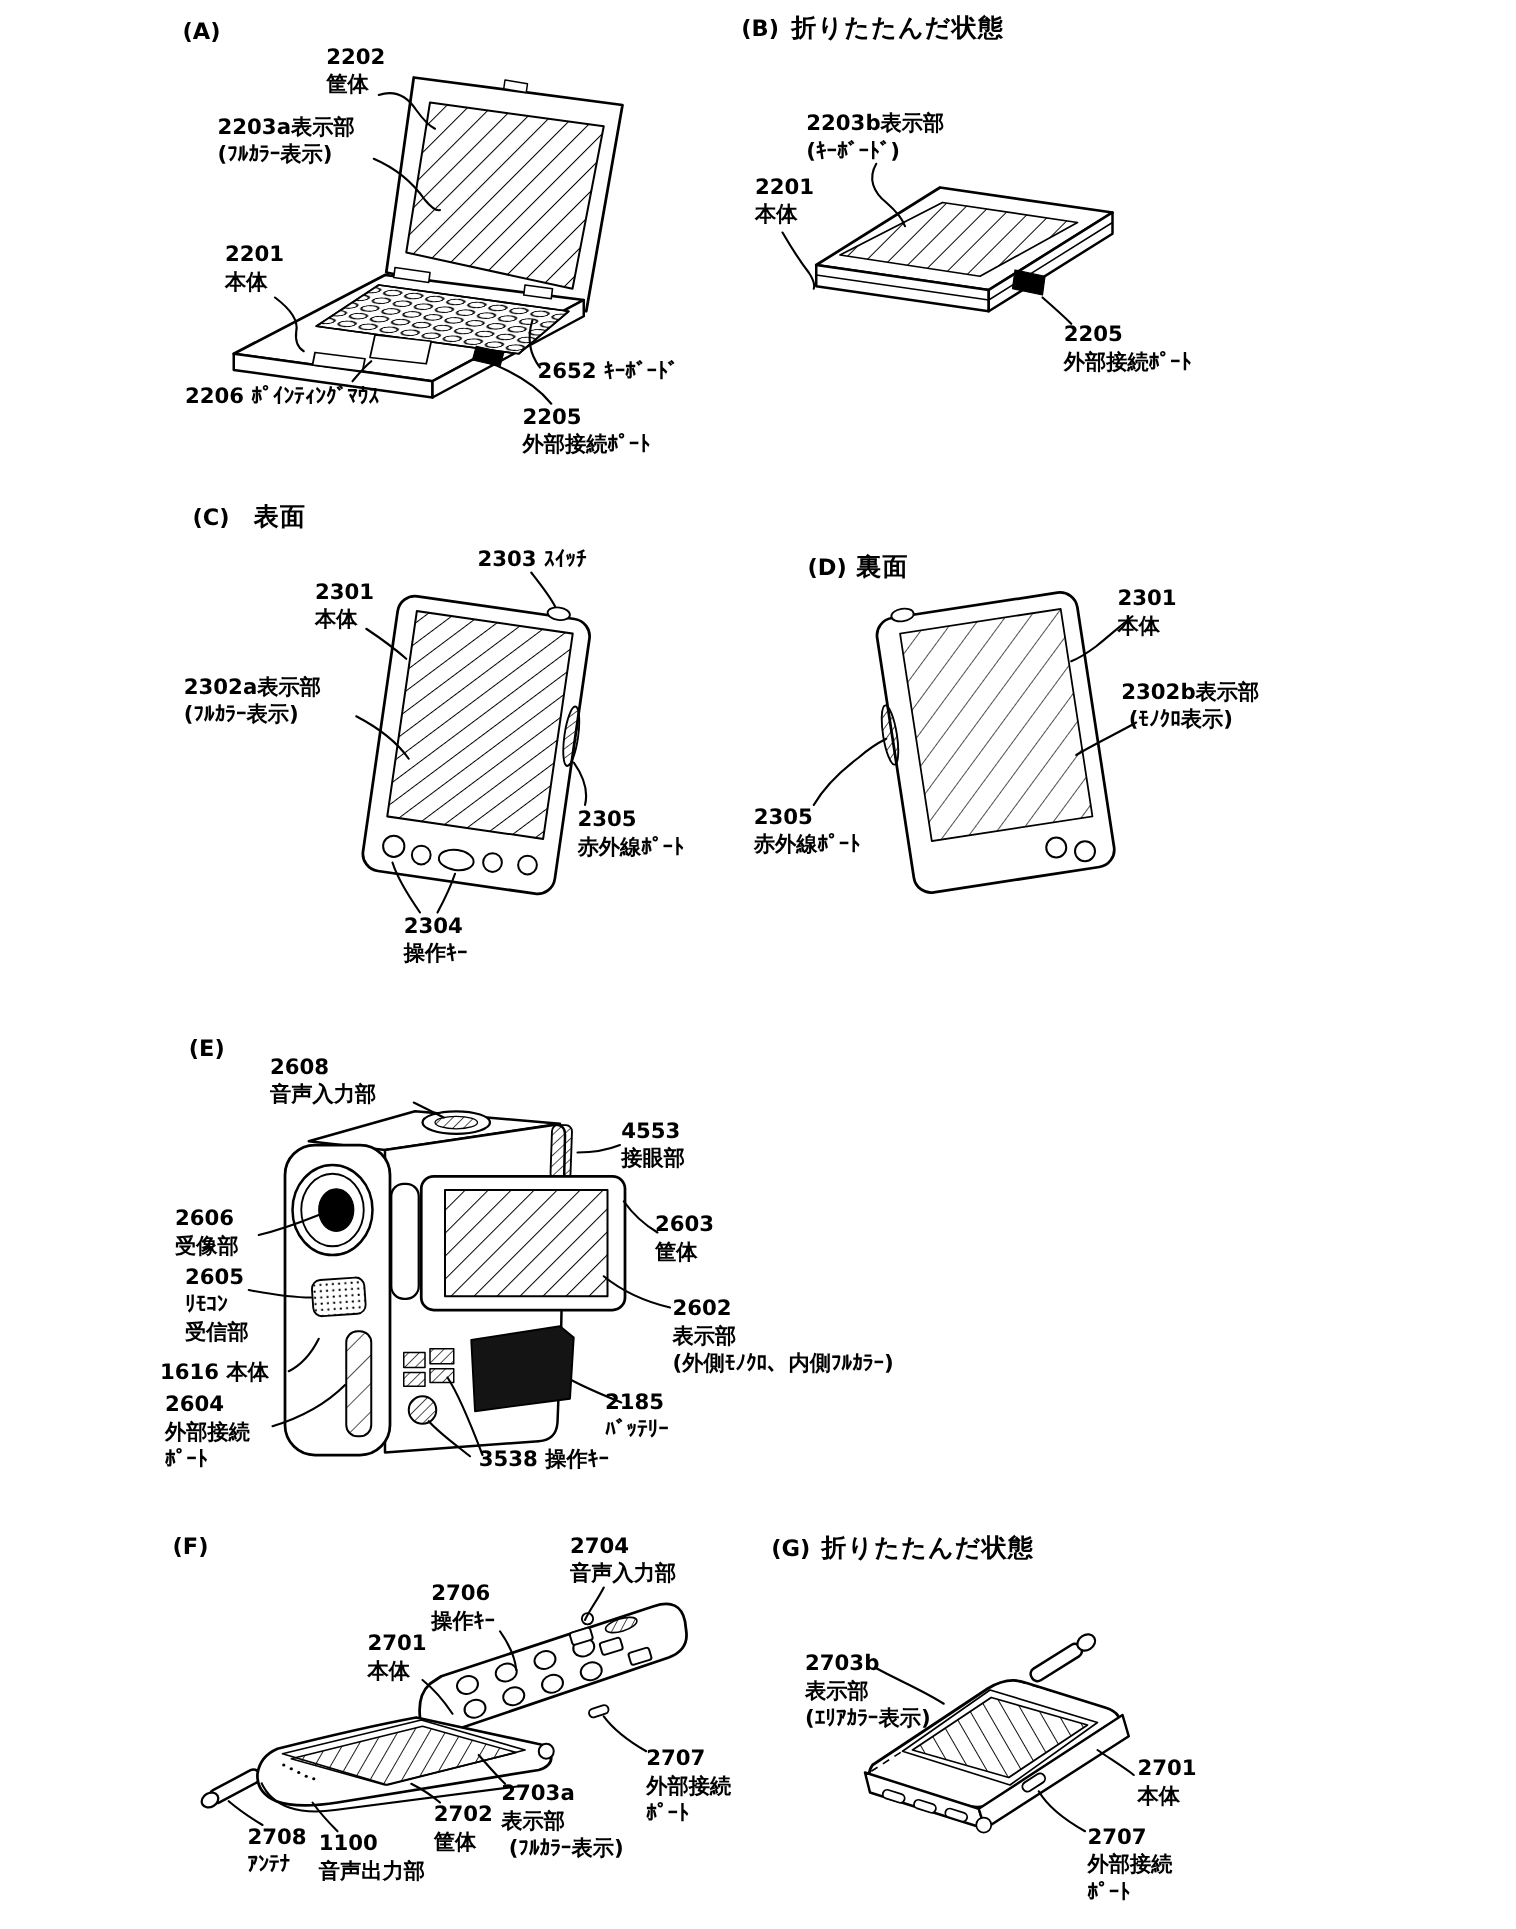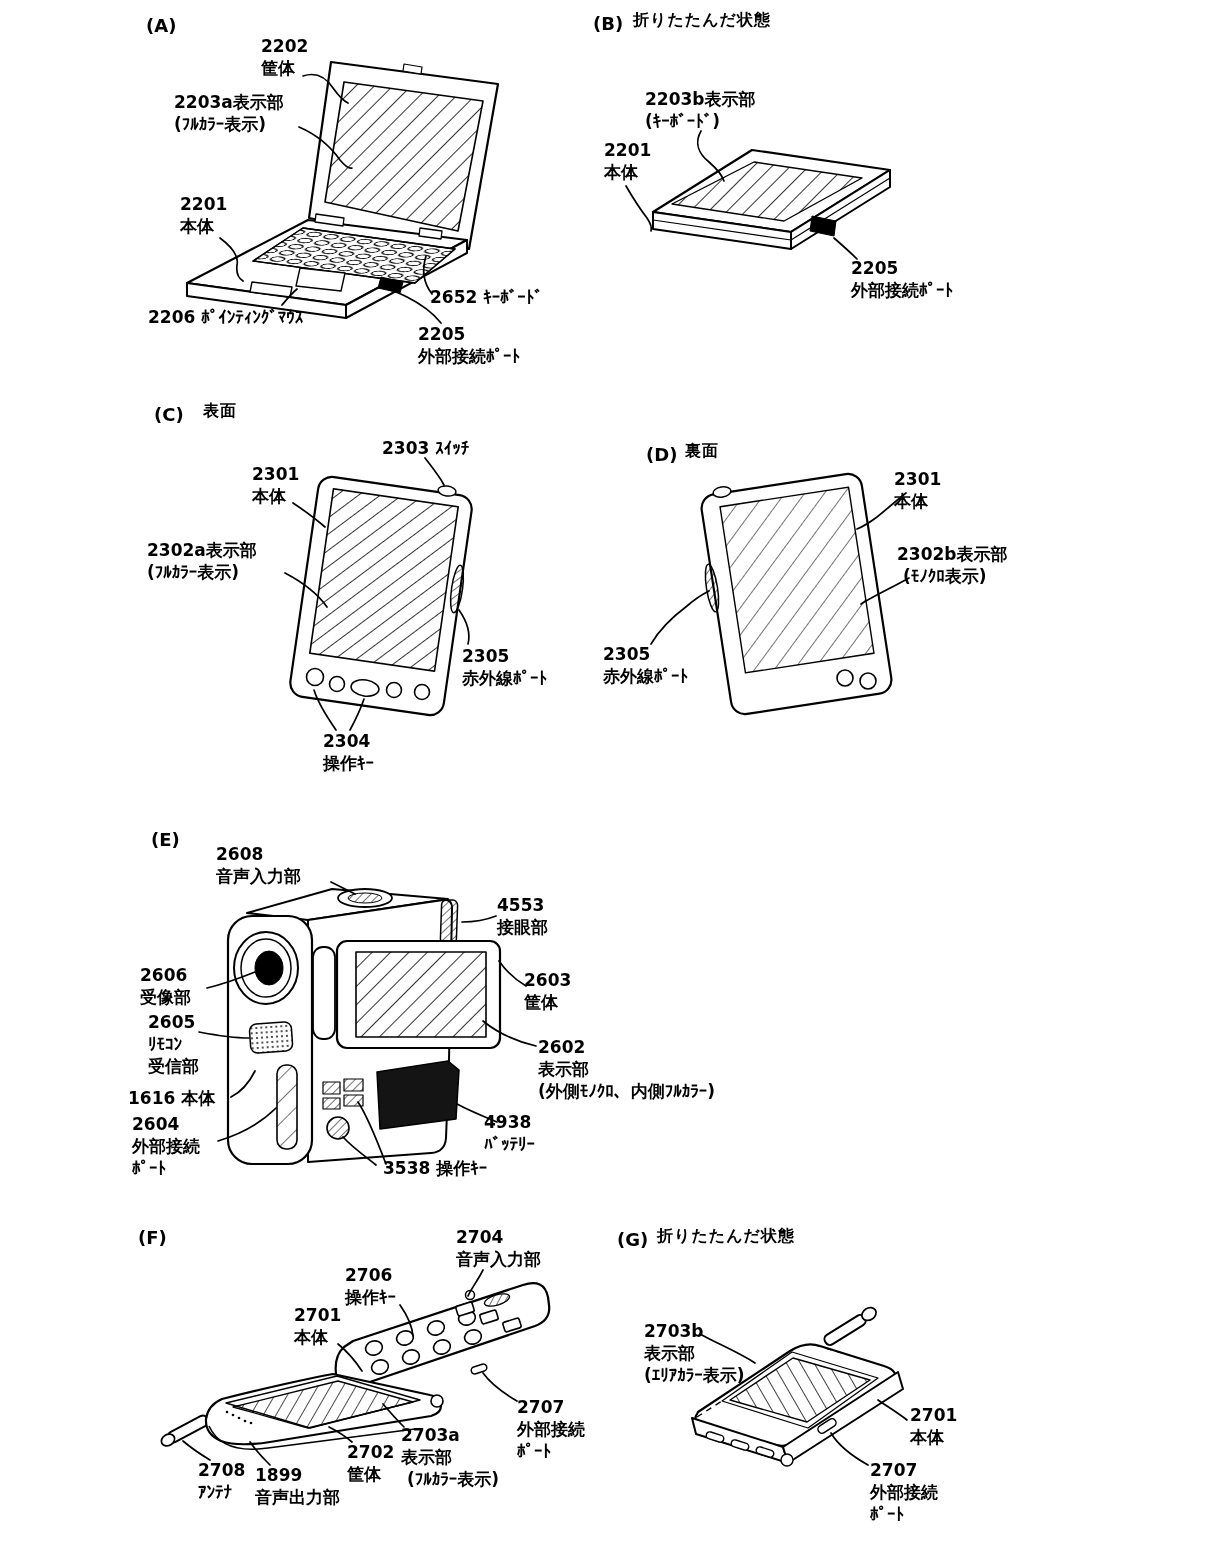--- a/index.html
+++ b/index.html
@@ -1,21 +1,21 @@
 <!DOCTYPE html>
 <html><head>
 <meta charset="utf-8">
 <style>
   html,body{margin:0;padding:0;background:#fff;}
   .page{position:relative;width:1213px;height:1543px;background:#ffffff;overflow:hidden;
         font-family:"DejaVu Sans",sans-serif;}
   .art{position:absolute;left:0;top:0;width:1213px;height:1543px;}
   .lbl{position:absolute;font:700 17px/1.28 "DejaVu Sans",sans-serif;color:#000;white-space:pre;}
   .tag{font-size:18px;}
-  .ttl{font-size:16px;letter-spacing:1px;}
+  .ttl{font-size:20px;letter-spacing:1px;}
 </style>
 </head>
 <body>
 
 <div class="page">
 
 <svg class="art" viewBox="0 0 1213 1543" xmlns="http://www.w3.org/2000/svg">
   <defs>
     <pattern id="h45" patternUnits="userSpaceOnUse" width="13" height="13" patternTransform="rotate(45)">
       <line x1="0" y1="0" x2="0" y2="13" stroke="#000" stroke-width="1.6"></line>
@@ -274,39 +274,39 @@
 <div class="lbl" style="left:148px;top:1012px">2605
 ﾘﾓｺﾝ
 受信部</div>
 <div class="lbl" style="left:128px;top:1088px">1616 本体</div>
 <div class="lbl" style="left:132px;top:1114px">2604
 外部接続
 ﾎﾟｰﾄ</div>
 <div class="lbl" style="left:538px;top:1037px">2602
 表示部
 (外側ﾓﾉｸﾛ、内側ﾌﾙｶﾗｰ)</div>
-<div class="lbl" style="left:484px;top:1112px">4938
+<div class="lbl" style="left:484px;top:1112px">2185
 ﾊﾞｯﾃﾘｰ</div>
 <div class="lbl" style="left:383px;top:1158px">3538 操作ｷｰ</div>
 
 <div class="lbl" style="left:456px;top:1227px">2704
 音声入力部</div>
 <div class="lbl" style="left:345px;top:1265px">2706
 操作ｷｰ</div>
 <div class="lbl" style="left:294px;top:1305px">2701
 本体</div>
 <div class="lbl" style="left:517px;top:1397px">2707
 外部接続
 ﾎﾟｰﾄ</div>
 <div class="lbl" style="left:401px;top:1425px">2703a
 表示部
  (ﾌﾙｶﾗｰ表示)</div>
 <div class="lbl" style="left:347px;top:1442px">2702
 筐体</div>
-<div class="lbl" style="left:255px;top:1465px">1899
+<div class="lbl" style="left:255px;top:1465px">1100
 音声出力部</div>
 <div class="lbl" style="left:198px;top:1460px">2708
 ｱﾝﾃﾅ</div>
 
 <div class="lbl" style="left:644px;top:1321px">2703b
 表示部
 (ｴﾘｱｶﾗｰ表示)</div>
 <div class="lbl" style="left:910px;top:1405px">2701
 本体</div>
 <div class="lbl" style="left:870px;top:1460px">2707

